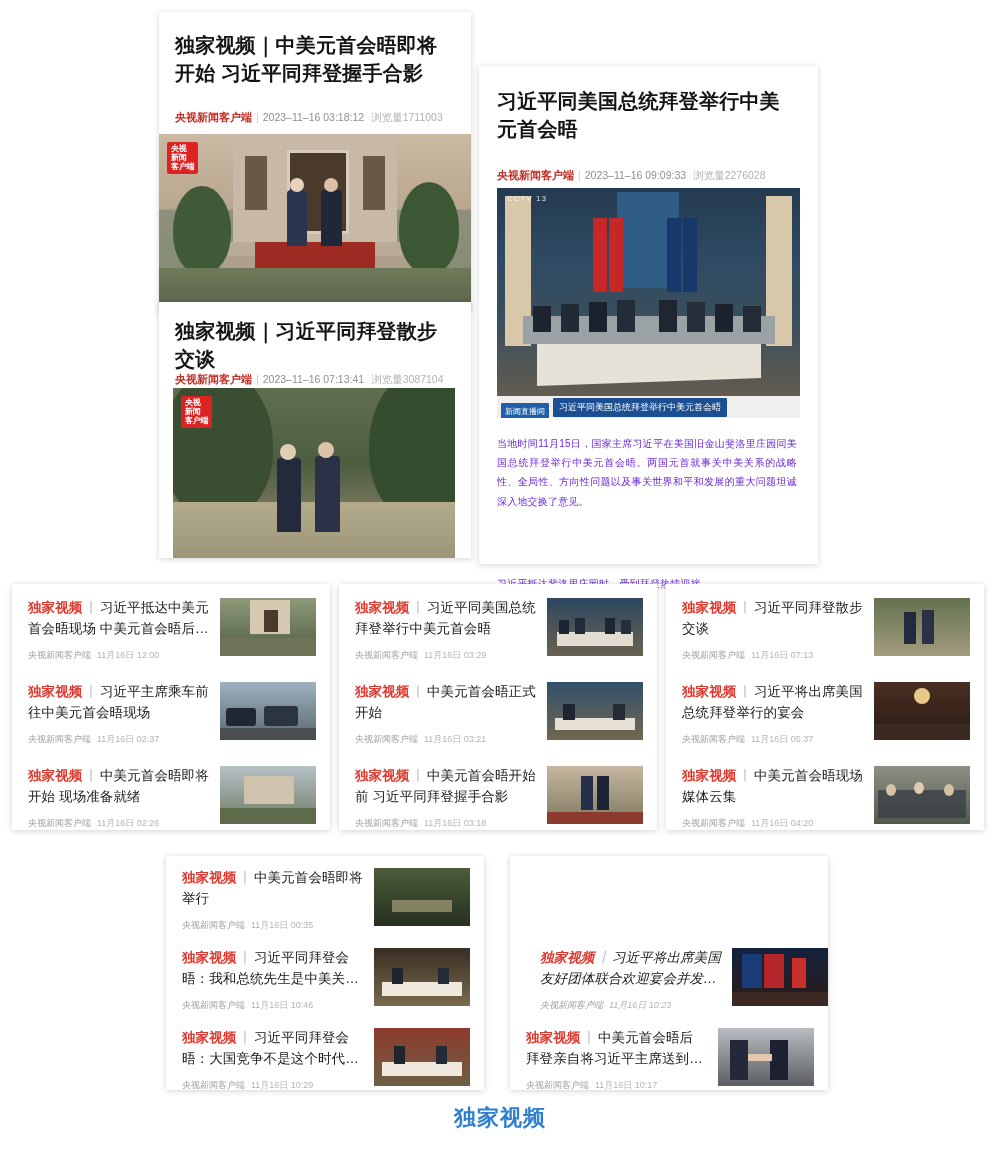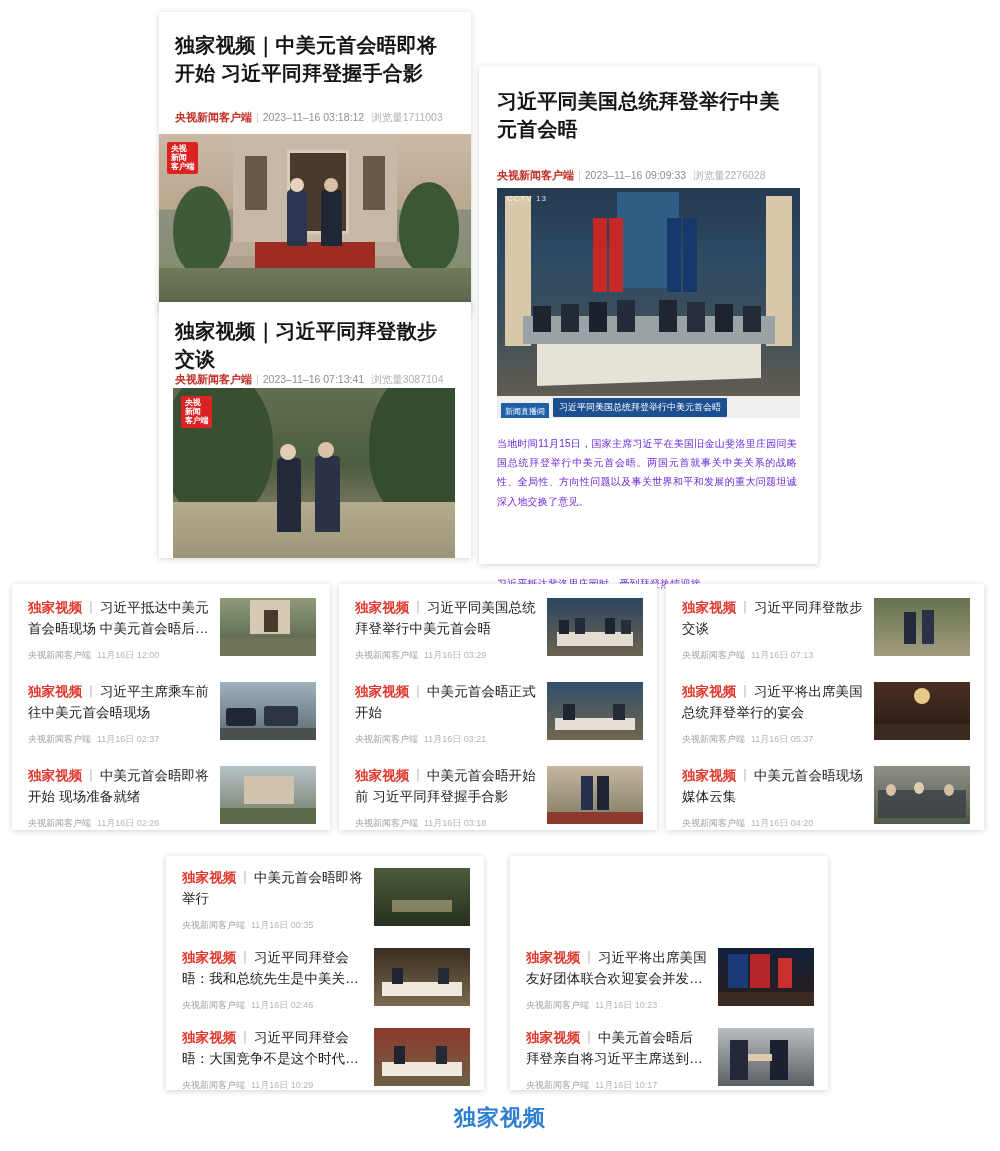--- a/index.html
+++ b/index.html
@@ -456,21 +456,21 @@
         <div style="position:absolute; left:18px; top:32px; width:60px; height:12px; background:#c9b98f; opacity:.55;"></div>
       </div>
     </div>
 
     <div class="list-item" style="position:absolute; left:16px; top:92px; width:288px;">
       <div class="li-text">
         <div class="li-title">
           <span class="tag">独家视频</span><span class="bar">丨</span><span>习近平同拜登会晤：我和总统先生是中美关…</span>
         </div>
         <div class="li-meta">
-          <span class="src">央视新闻客户端</span><span class="time">11月16日 02:46</span>
+          <span class="src">央视新闻客户端</span><span class="time">11月16日 10:46</span>
         </div>
       </div>
       <div class="li-thumb" style="width:96px; height:58px;">
         <div style="position:absolute; inset:0; background:linear-gradient(180deg,#3a2d22,#7a6a4e);"></div>
         <div style="position:absolute; left:8px; top:34px; width:80px; height:14px; background:#efe9dd;"></div>
         <div style="position:absolute; left:18px; top:20px; width:11px; height:16px; background:#1e2531;"></div>
         <div style="position:absolute; left:64px; top:20px; width:11px; height:16px; background:#232b37;"></div>
       </div>
     </div>
 
@@ -487,21 +487,21 @@
         <div style="position:absolute; inset:0; background:linear-gradient(180deg,#8e3a2c,#6c6047);"></div>
         <div style="position:absolute; left:8px; top:34px; width:80px; height:14px; background:#efe9dd;"></div>
         <div style="position:absolute; left:20px; top:18px; width:11px; height:18px; background:#1e2531;"></div>
         <div style="position:absolute; left:62px; top:18px; width:11px; height:18px; background:#232b37;"></div>
       </div>
     </div>
   </div>
 
   <div class="card" style="left:510px; top:856px; width:318px; height:234px;">
 
-    <div class="list-item" style="position:absolute; left:16px; top:92px; width:288px;">
+    <div class="list-item" style="position:absolute; left:30px; top:92px; width:288px;font-style:italic;">
       <div class="li-text">
         <div class="li-title">
           <span class="tag">独家视频</span><span class="bar">丨</span><span>习近平将出席美国友好团体联合欢迎宴会并发…</span>
         </div>
         <div class="li-meta">
           <span class="src">央视新闻客户端</span><span class="time">11月16日 10:23</span>
         </div>
       </div>
       <div class="li-thumb" style="width:96px; height:58px;">
         <div style="position:absolute; inset:0; background:linear-gradient(180deg,#13223c,#2b1c18);"></div>

